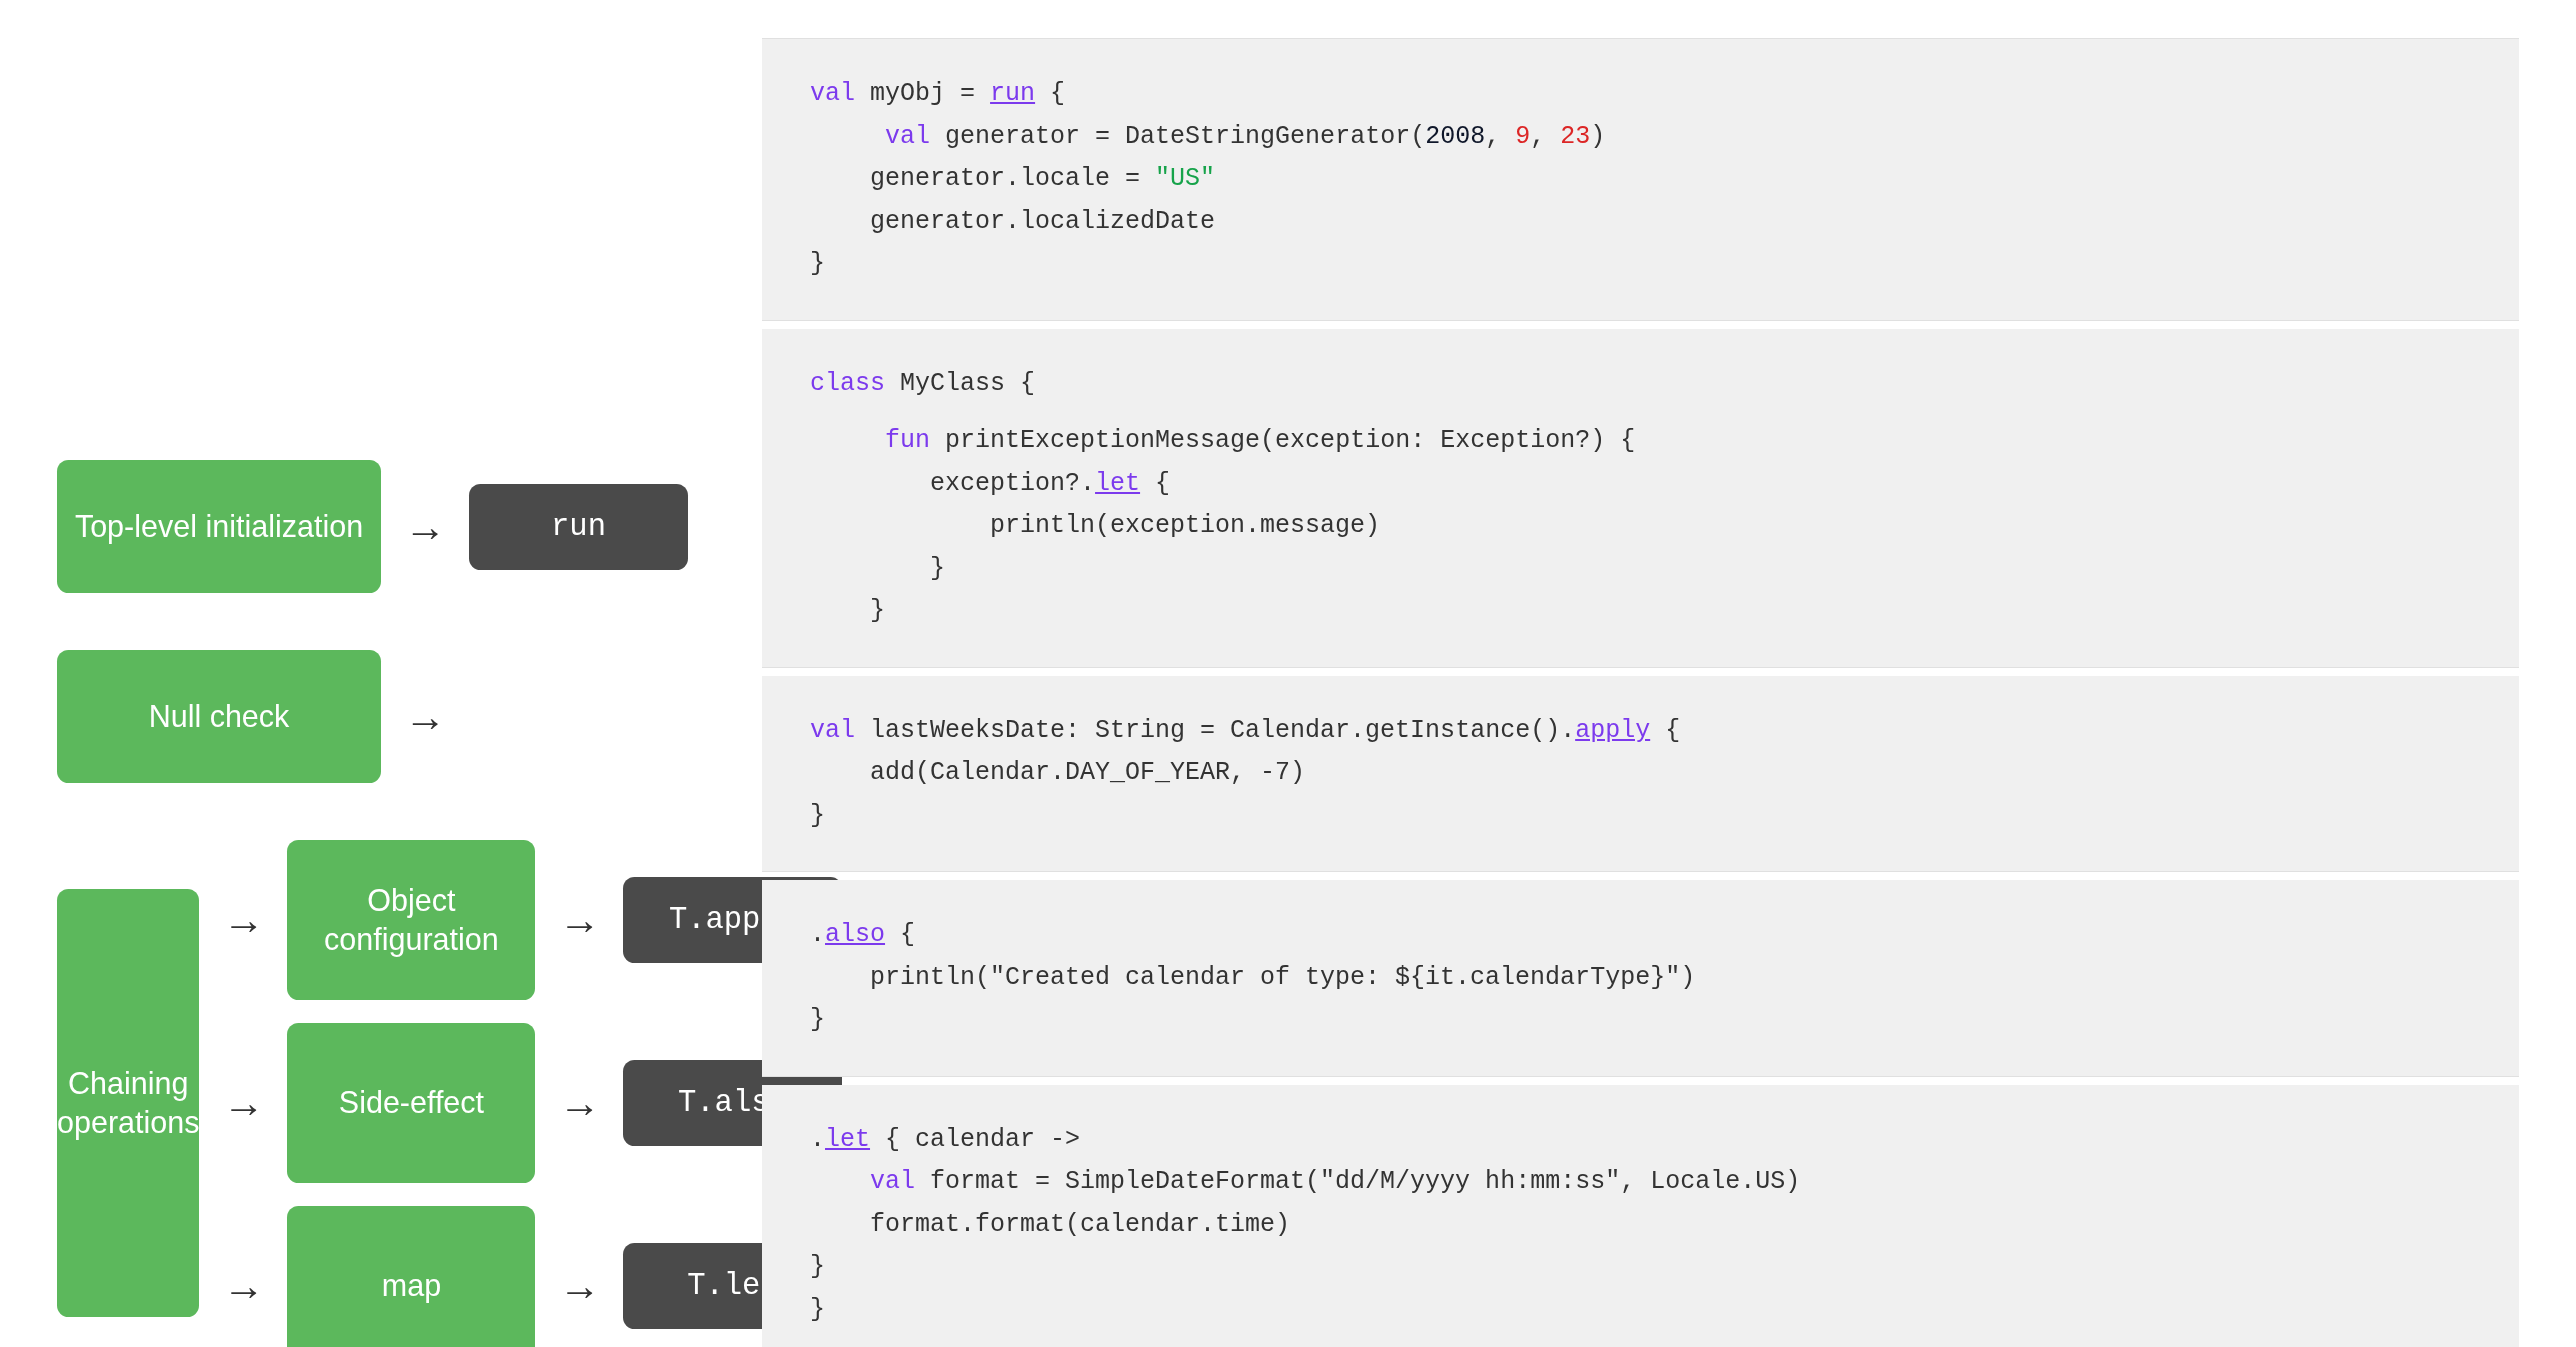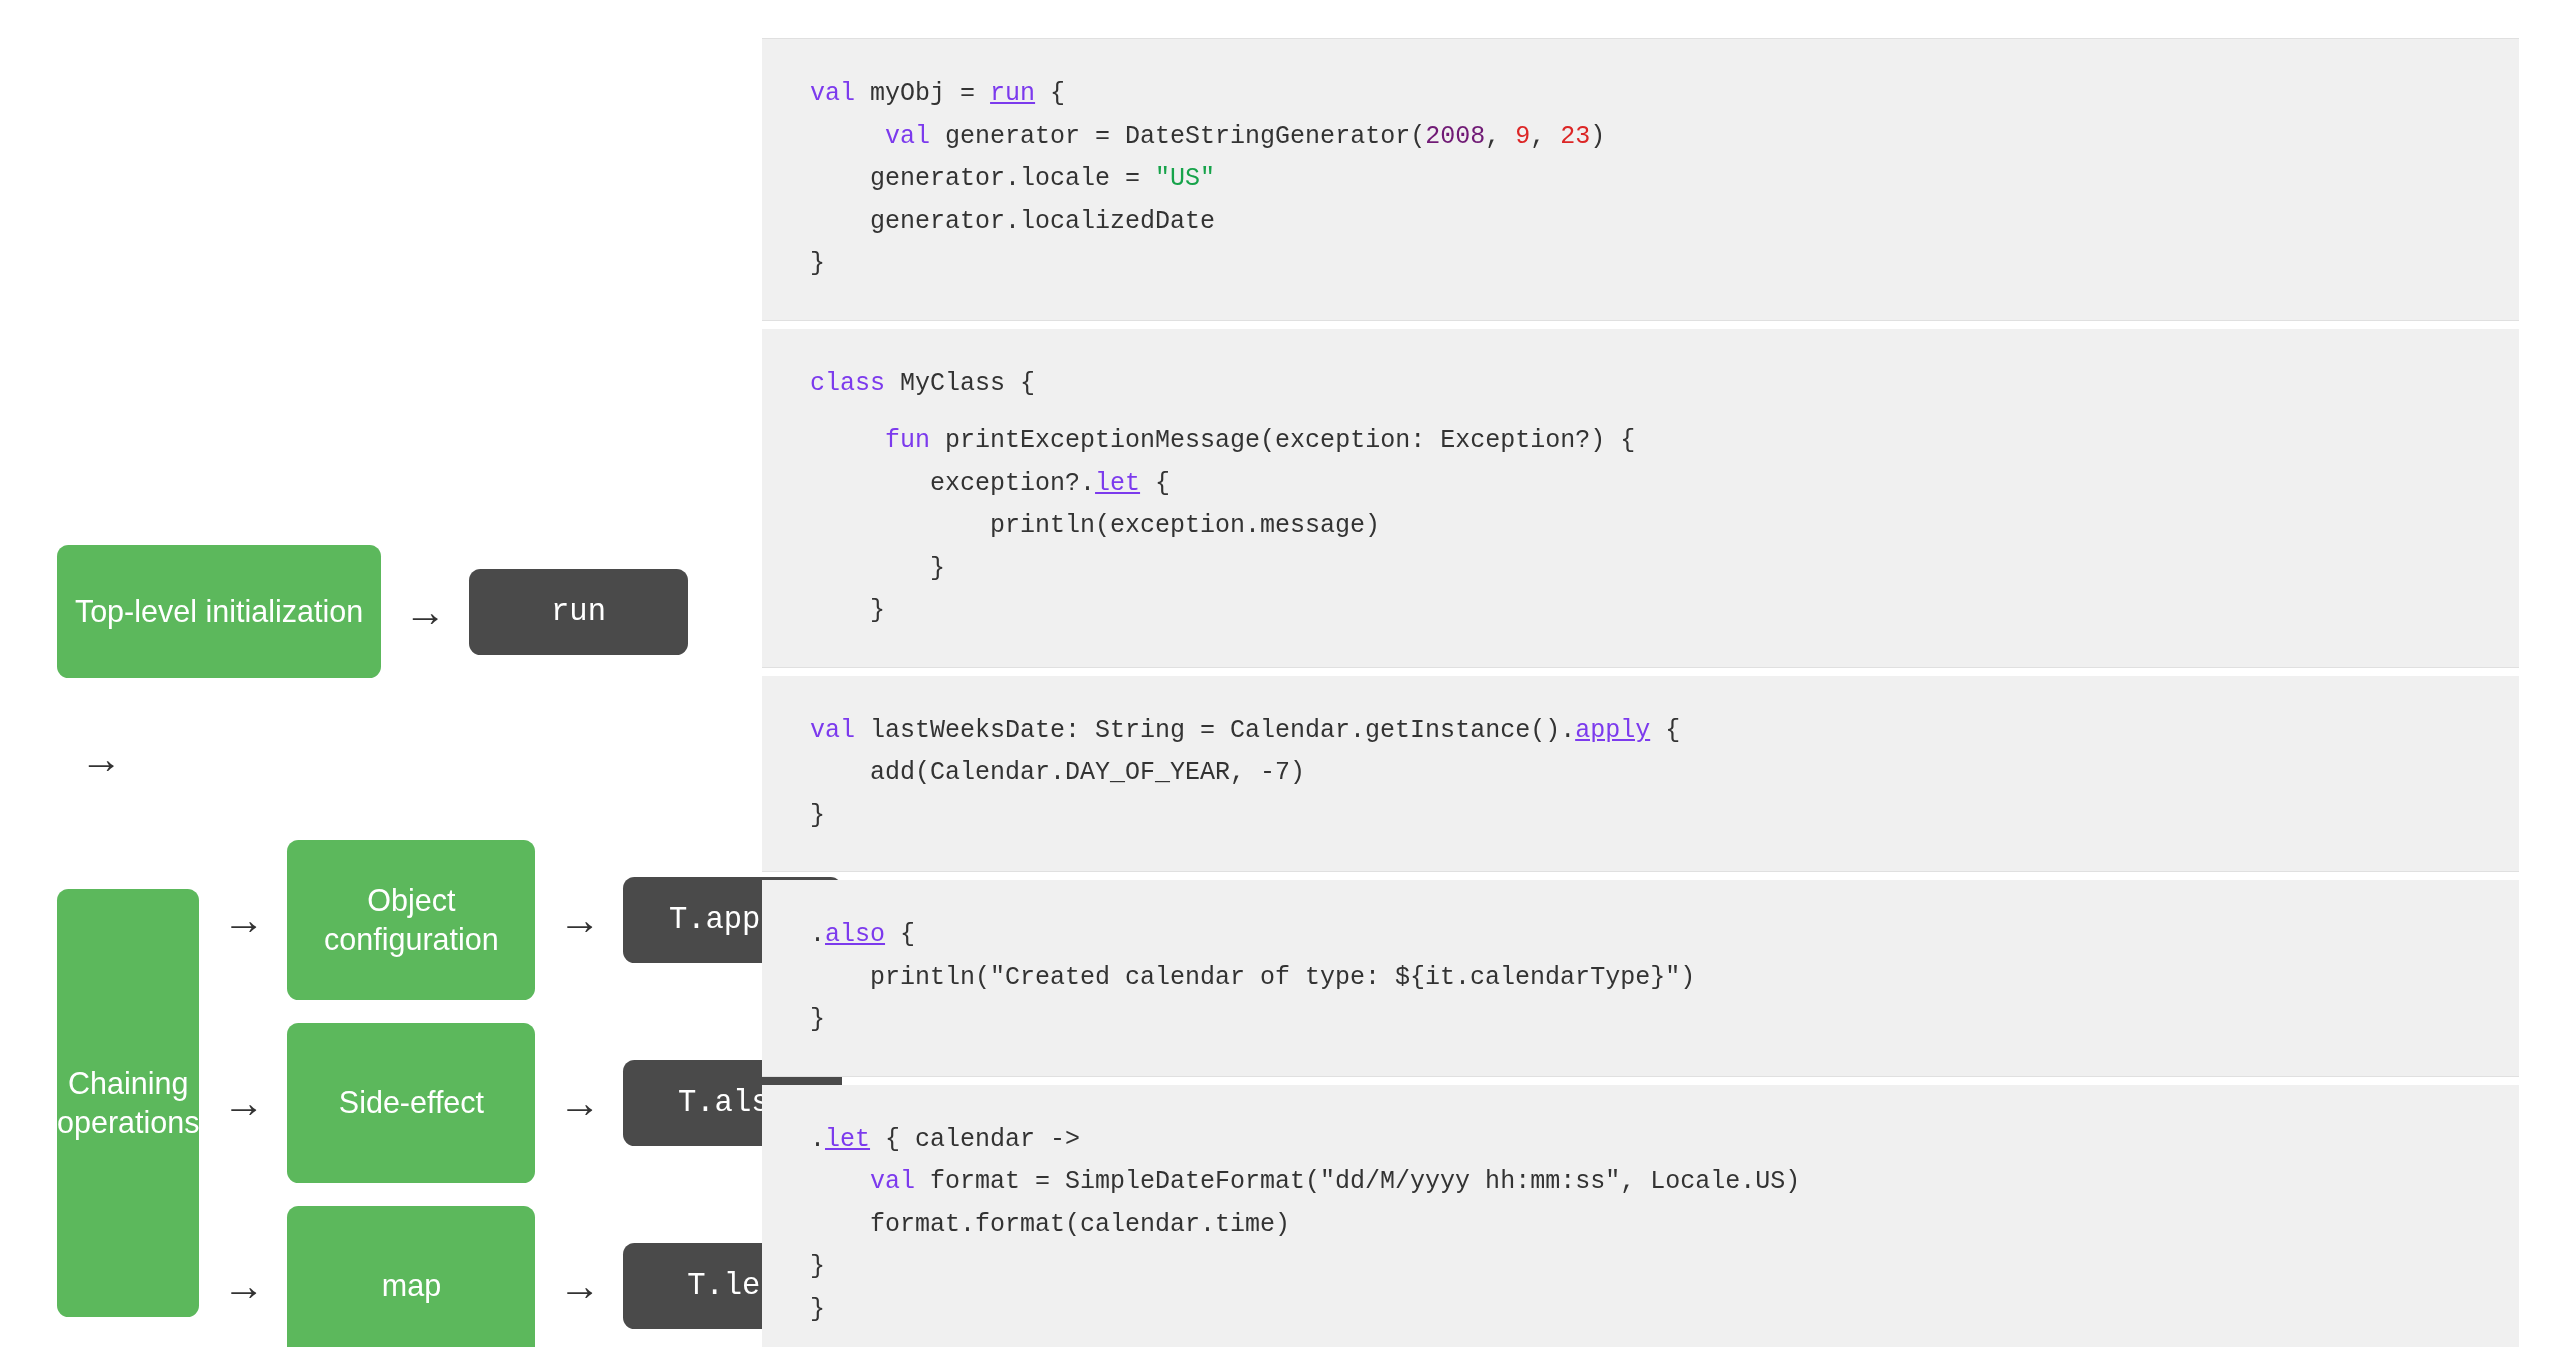--- a/index.html
+++ b/index.html
@@ -158,20 +158,23 @@
       <div class="green-box green-box-large">
         <span>Top-level initialization</span>
       </div>
       <span class="arrow">→</span>
       <div class="dark-box">
         <span>run</span>
       </div>
     </div>
 
     <div class="diagram-row">
+      <div class="green-box green-box-large">
+        <span>Null check</span>
+      </div>
       <span class="arrow">→</span>
     </div>
 
     <div class="chaining-group">
       <div class="green-box green-box-big-left">
         <span style="white-space:pre-line;">Chaining
 operations</span>
       </div>
 
       <div class="chaining-right">
@@ -219,21 +222,21 @@
     <div class="code-block">
       <div>
         <span class="kw">val</span>
         <span class="plain"> myObj = </span>
         <span class="scope-fn underline">run</span>
         <span class="plain"> {</span>
       </div>
       <div>
         <span class="plain">&nbsp;&nbsp;&nbsp;&nbsp;</span>
         <span class="kw">val</span>
-        <span class="plain"> generator = DateStringGenerator(</span><span style="color:#701a75">2008</span><span class="plain">, </span><span style="color:#dc2626">9</span><span class="plain">, </span><span style="color:#dc2626">23</span><span class="plain">)</span>
+        <span class="plain"> generator = DateStringGenerator(</span><span style="color:#0f172a">2008</span><span class="plain">, </span><span style="color:#dc2626">9</span><span class="plain">, </span><span style="color:#dc2626">23</span><span class="plain">)</span>
       </div>
       <div>
         <span class="plain">&nbsp;&nbsp;&nbsp;&nbsp;generator.locale = </span><span style="color:#16a34a">"US"</span>
       </div>
       <div>
         <span class="plain">&nbsp;&nbsp;&nbsp;&nbsp;generator.localizedDate</span>
       </div>
       <div>
         <span class="plain">}</span>
       </div>

